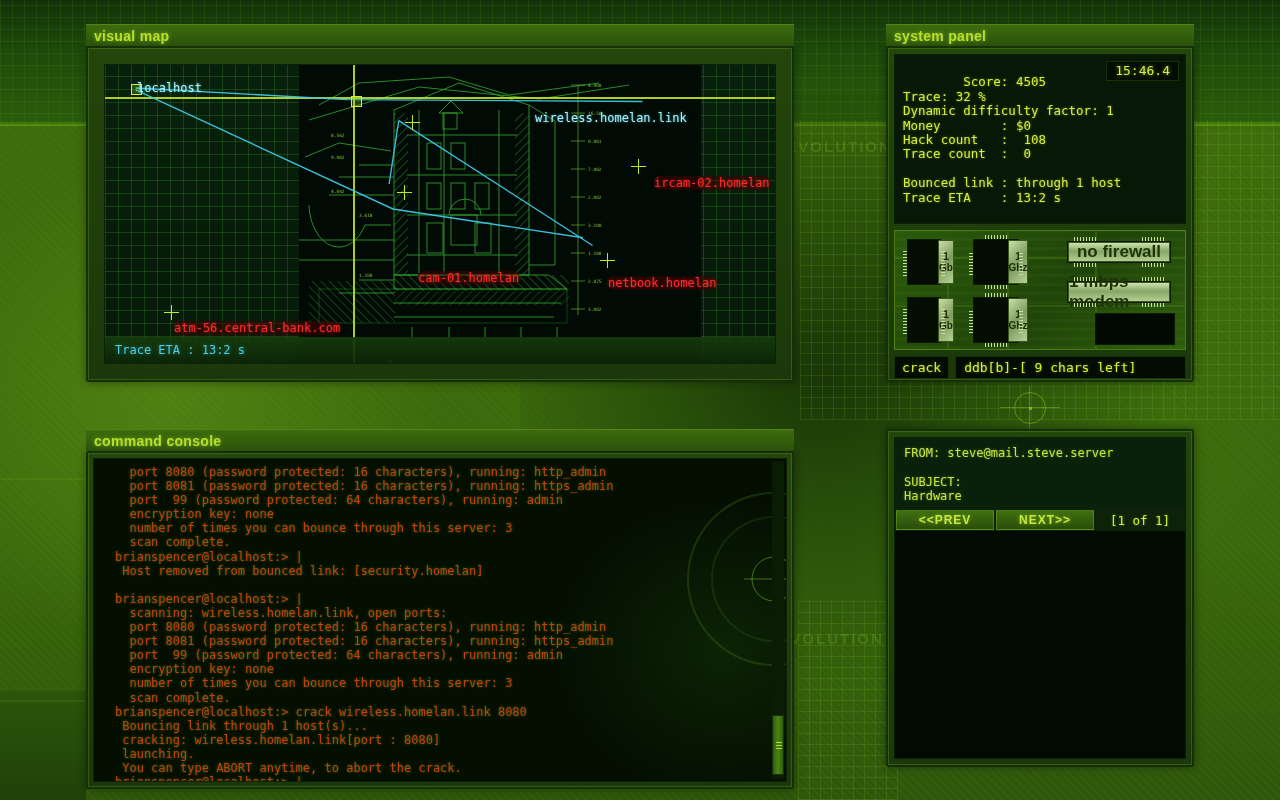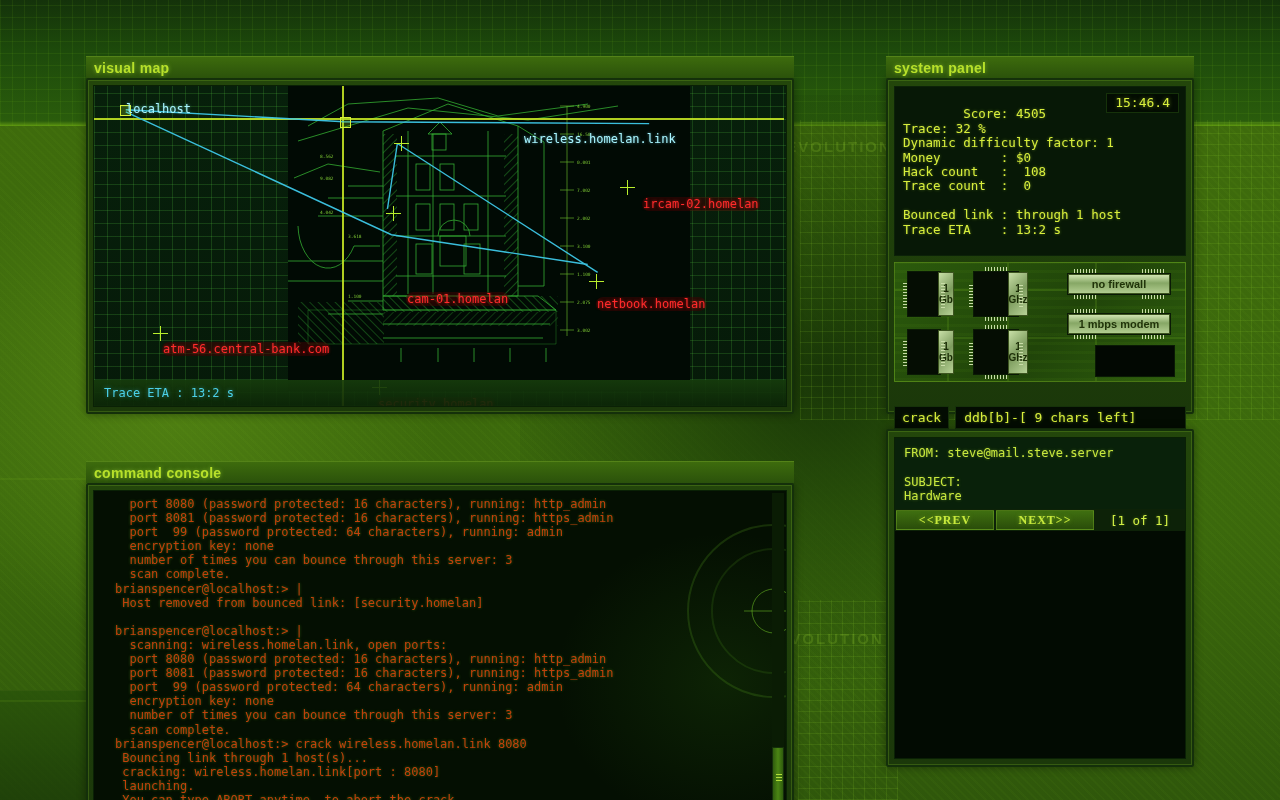--- a/index.html
+++ b/index.html
@@ -89,41 +89,40 @@
   
   .panel { position:absolute; }
   .panel-title {
     position:relative; height:22px;
     color:#b7e02a; font-family:"Liberation Sans", sans-serif;
     font-weight:bold; font-size:14px; letter-spacing:.3px;
     padding-left:8px; line-height:22px;
     background: linear-gradient(180deg,#3d6b0d,#2b520b);
     text-shadow: 0 0 4px rgba(180,240,60,.55);
     border-top:1px solid rgba(160,220,50,.35);
-    margin-top:32px;
   }
   .panel-title::after {
     content:""; position:absolute; right:-0px; top:0; width:0; height:0;
   }
   .panel-body {
     background: linear-gradient(180deg,#23460b,#1b380a);
     border:2px solid #14300a;
     border-radius:2px;
     padding:6px;
     box-shadow: inset 0 0 0 1px rgba(130,190,40,.25), 0 0 10px rgba(0,0,0,.4);
   }
   .screen {
     background:#040f02;
     border:1px solid #0a2105;
     position:relative; overflow:hidden;
   }
 
   
   #visual-map { left:86px; top:24px; width:708px; height:360px; }
-  #visual-map .panel-body { height:336px; padding:5px; }
+  #visual-map .panel-body { height:336px; padding:16px; }
   .map-screen { width:100%; height:100%; position:relative; background:#04120a; }
   .map-grid {
     position:absolute; inset:0;
     background:
       repeating-linear-gradient(0deg, rgba(80,190,60,.22) 0 1px, transparent 1px 13px),
       repeating-linear-gradient(90deg, rgba(80,190,60,.22) 0 1px, transparent 1px 13px),
       linear-gradient(180deg,#07200b,#061a09);
   }
   .map-dark {
     position:absolute; left:194px; top:0px; width:402px; height:305px;
@@ -202,28 +201,28 @@
   .pins-h, .pins-v { position:absolute; }
   .pins-h { background: repeating-linear-gradient(90deg,#c9dda8 0 1px, transparent 1px 3px); height:4px; }
   .pins-v { background: repeating-linear-gradient(0deg,#c9dda8 0 1px, transparent 1px 3px); width:4px; }
   .hwslot {
     position:absolute; background:#050d03; border:1px solid #0a1a05;
     display:flex; align-items:center; justify-content:center;
   }
   .hwslot .bar {
     background: linear-gradient(180deg,#cfe3b0,#86a765 45%,#b2cd90);
     border:1px solid #3d5520;
-    color:#1f3208; font-size:11px; font-weight:bold;
+    color:#1f3208; font-size:17px; font-weight:bold;
     font-family:"Liberation Sans", sans-serif;
     width:100%; height:100%;
     display:flex; align-items:center; justify-content:center;
   }
   .hwslot.empty { background:#020802; }
   .cmd-row {
-    display:flex; margin-top:24px; gap:6px; align-items:center;
+    display:flex; margin-top:6px; gap:6px; align-items:center;
   }
   .cmd-tag {
     background:#030c02; color:#d8ee3c; font-size:13px;
     padding:3px 7px; border:1px solid #16320a;
     font-family:"DejaVu Sans Mono", monospace;
     text-shadow:0 0 3px rgba(200,245,60,.45);
   }
   .cmd-field {
     flex:1; background:#030c02; color:#d8ee3c; font-size:13px;
     padding:3px 8px; border:1px solid #16320a;
@@ -279,21 +278,21 @@
     white-space:pre-wrap; background:#020b02;
     font-family:"DejaVu Sans Mono", monospace;
     text-shadow:0 0 3px rgba(190,240,60,.4);
   }
   .msg-nav {
     height:22px; display:flex; align-items:stretch; gap:2px;
     background:#0d2208; padding:1px;
   }
   .navbtn {
     width:98px; background: linear-gradient(180deg,#3f6f10,#2a4d0a);
-    color:#c7e93c; font-family:Liberation Serif, serif; font-weight:bold;
+    color:#c7e93c; font-family:Liberation Sans, sans-serif; font-weight:bold;
     font-size:12px; letter-spacing:1px; display:flex; align-items:center;
     justify-content:center; border:1px solid rgba(150,210,50,.3);
     text-shadow:0 0 4px rgba(190,240,60,.5);
     cursor:pointer;
   }
   .navcount {
     flex:1; color:#d2ef45; font-size:12.5px; display:flex; align-items:center;
     justify-content:center; font-family:"DejaVu Sans Mono", monospace;
     text-shadow:0 0 3px rgba(190,240,60,.4);
   }

